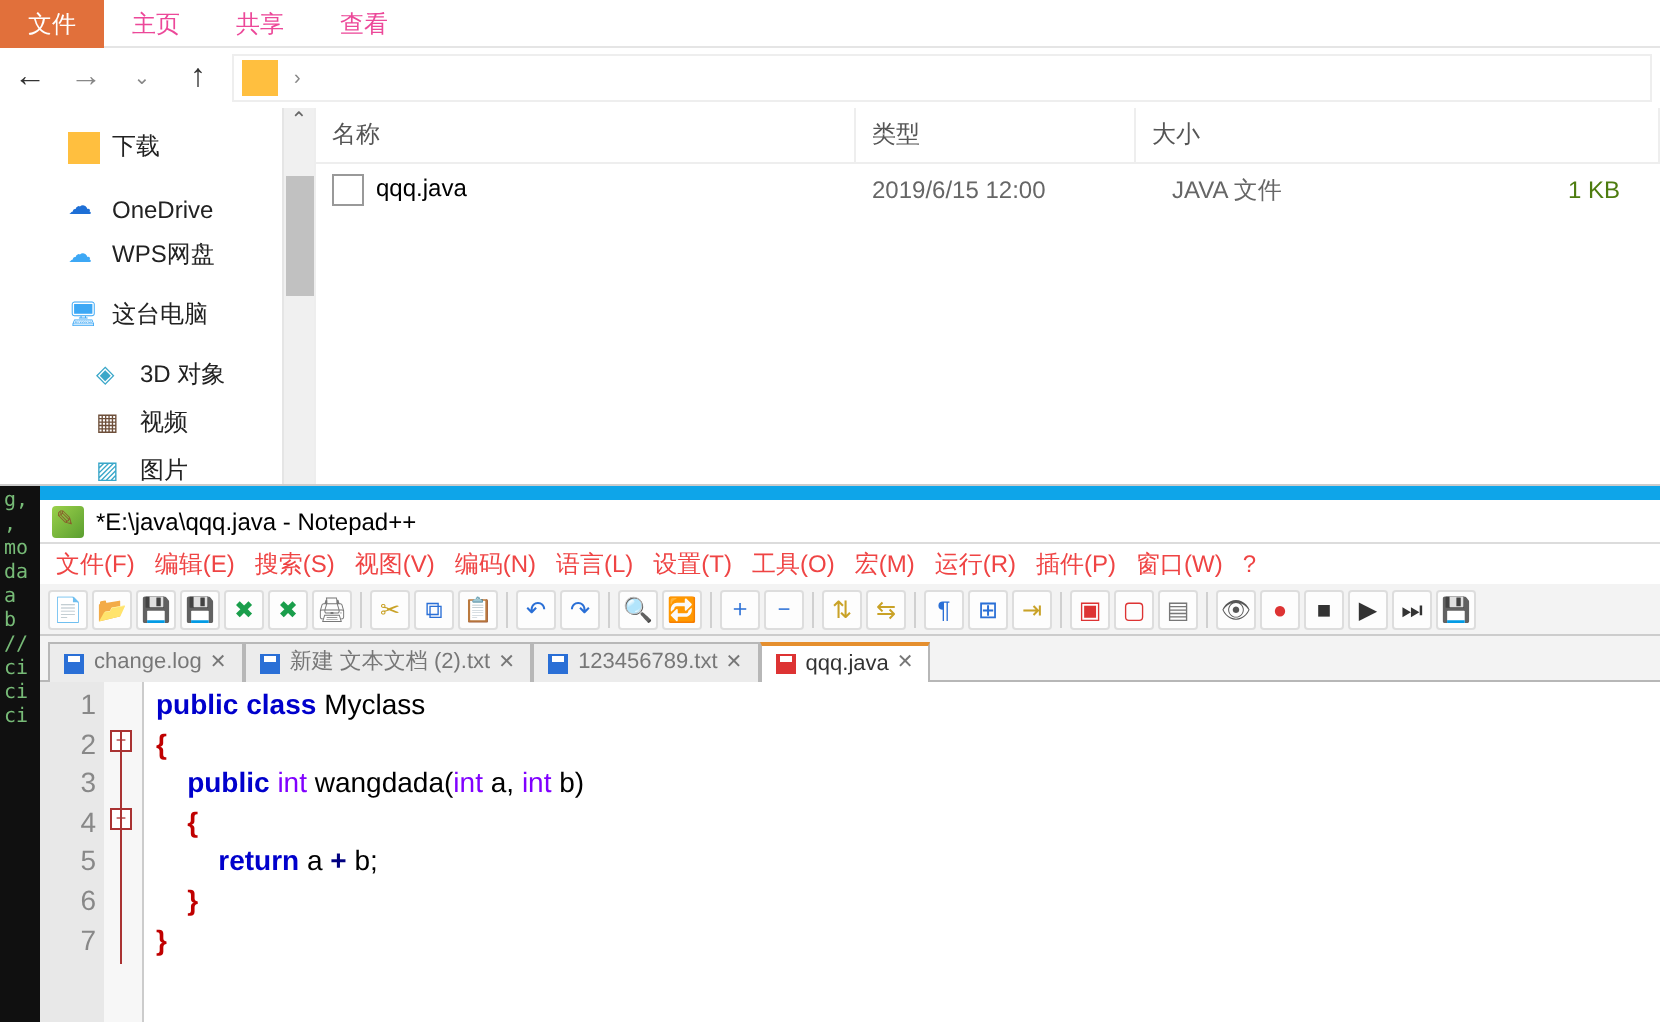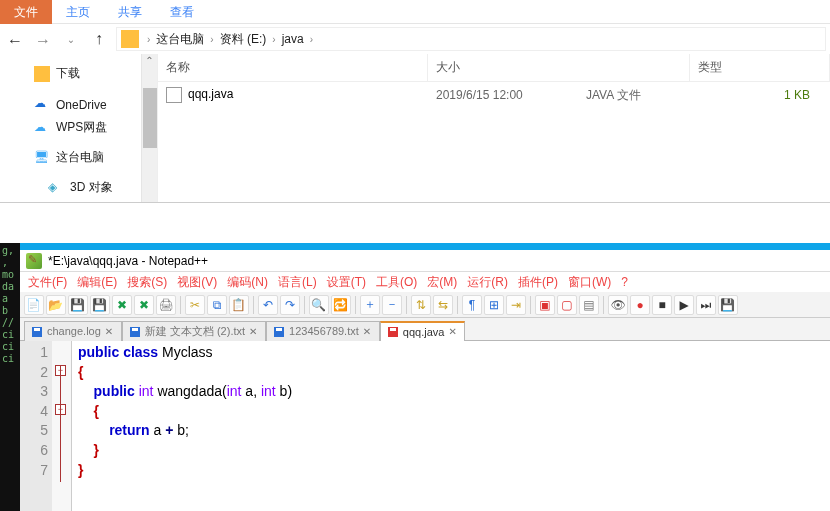--- a/index.html
+++ b/index.html
@@ -1,21 +1,21 @@
 <!DOCTYPE html>
 <html><head>
 <meta charset="utf-8">
 <style>
 * { margin:0; padding:0; box-sizing:border-box; font-family: "Microsoft YaHei", "Segoe UI", sans-serif; }
 body { width:830px; height:511px; background:#fff; overflow:hidden; font-size:12px; }
 
 
-.explorer { position:relative; height:203px; border-bottom:1px solid #ccc; }
+.explorer { position:relative; height:243px; border-bottom:1px solid #ccc; }
 .ex-tabs { height:24px; background:#fff; display:flex; align-items:center; border-bottom:1px solid #e5e5e5; }
-.ex-tab { height:24px; padding:0 14px; line-height:24px; color:#3b82f6; cursor:pointer; }
+.ex-tab { height:24px; padding:0 14px; line-height:24px; color:#ec4899; cursor:pointer; }
 .ex-tab.active { background:#e1703b; color:#fff; }
 .ex-addr { height:30px; display:flex; align-items:center; padding:0 4px; gap:6px; }
 .nav-btn { width:22px; height:22px; display:flex; align-items:center; justify-content:center; color:#888; }
 .nav-btn.enabled { color:#333; }
 .nav-arrow { font-size:16px; }
 .breadcrumbs { display:flex; align-items:center; height:24px; border:1px solid #eee; flex:1; padding:0 4px; }
 .bc-icon { width:18px; height:18px; background:#ffbf3f; margin-right:4px; }
 .bc-item { padding:0 2px; color:#222; }
 .bc-chev { color:#888; padding:0 4px; font-size:10px; }
 
@@ -85,21 +85,20 @@
       </div>
     <div class="nav-btn">
         <span style="font-size:10px;">⌄</span>
       </div>
     <div class="nav-btn enabled">
         <span class="nav-arrow">↑</span>
       </div>
     <div class="breadcrumbs">
       <div class="bc-icon"></div>
       <span class="bc-chev">›</span>
-      <span id="bc"><span class="bc-item">这台电脑</span><span class="bc-chev">›</span><span class="bc-item">资料 (E:)</span><span class="bc-chev">›</span><span class="bc-item">java</span><span class="bc-chev">›</span></span>
     </div>
   </div>
 
   <div class="ex-body">
     <div class="sidebar">
       <div id="sb-items">
           <div class="sb-item">
             <span class="sb-icon" style="color: rgb(255, 191, 63); background: rgb(255, 191, 63);"></span>
             <span>下载</span>
           </div>
@@ -132,22 +131,22 @@
           </div>
         </div>
       <div class="sb-scroll">
         <div class="sb-arrow">⌃</div>
         <div class="sb-thumb"></div>
       </div>
     </div>
     <div class="filearea">
       <div class="fa-head">
         <div class="fa-col" style="width:270px">名称</div>
+        <div class="fa-col" style="width:140px">类型</div>
         <div class="fa-col" style="flex:1">大小</div>
-        <div class="fa-col" style="width:140px">类型</div>
       </div>
       <div id="fa-rows">
           <div class="fa-row">
             <div class="cell" style="width:270px"><span class="file-icon"></span><span>qqq.java</span></div>
             <div class="cell" style="width:150px;color:#666">2019/6/15 12:00</div>
             <div class="cell" style="width:140px;color:#666">JAVA 文件</div>
             <div class="cell" style="flex:1;text-align:right;color:#4d7c0f;padding-right:20px">1 KB</div>
           </div>
         </div>
     </div>

